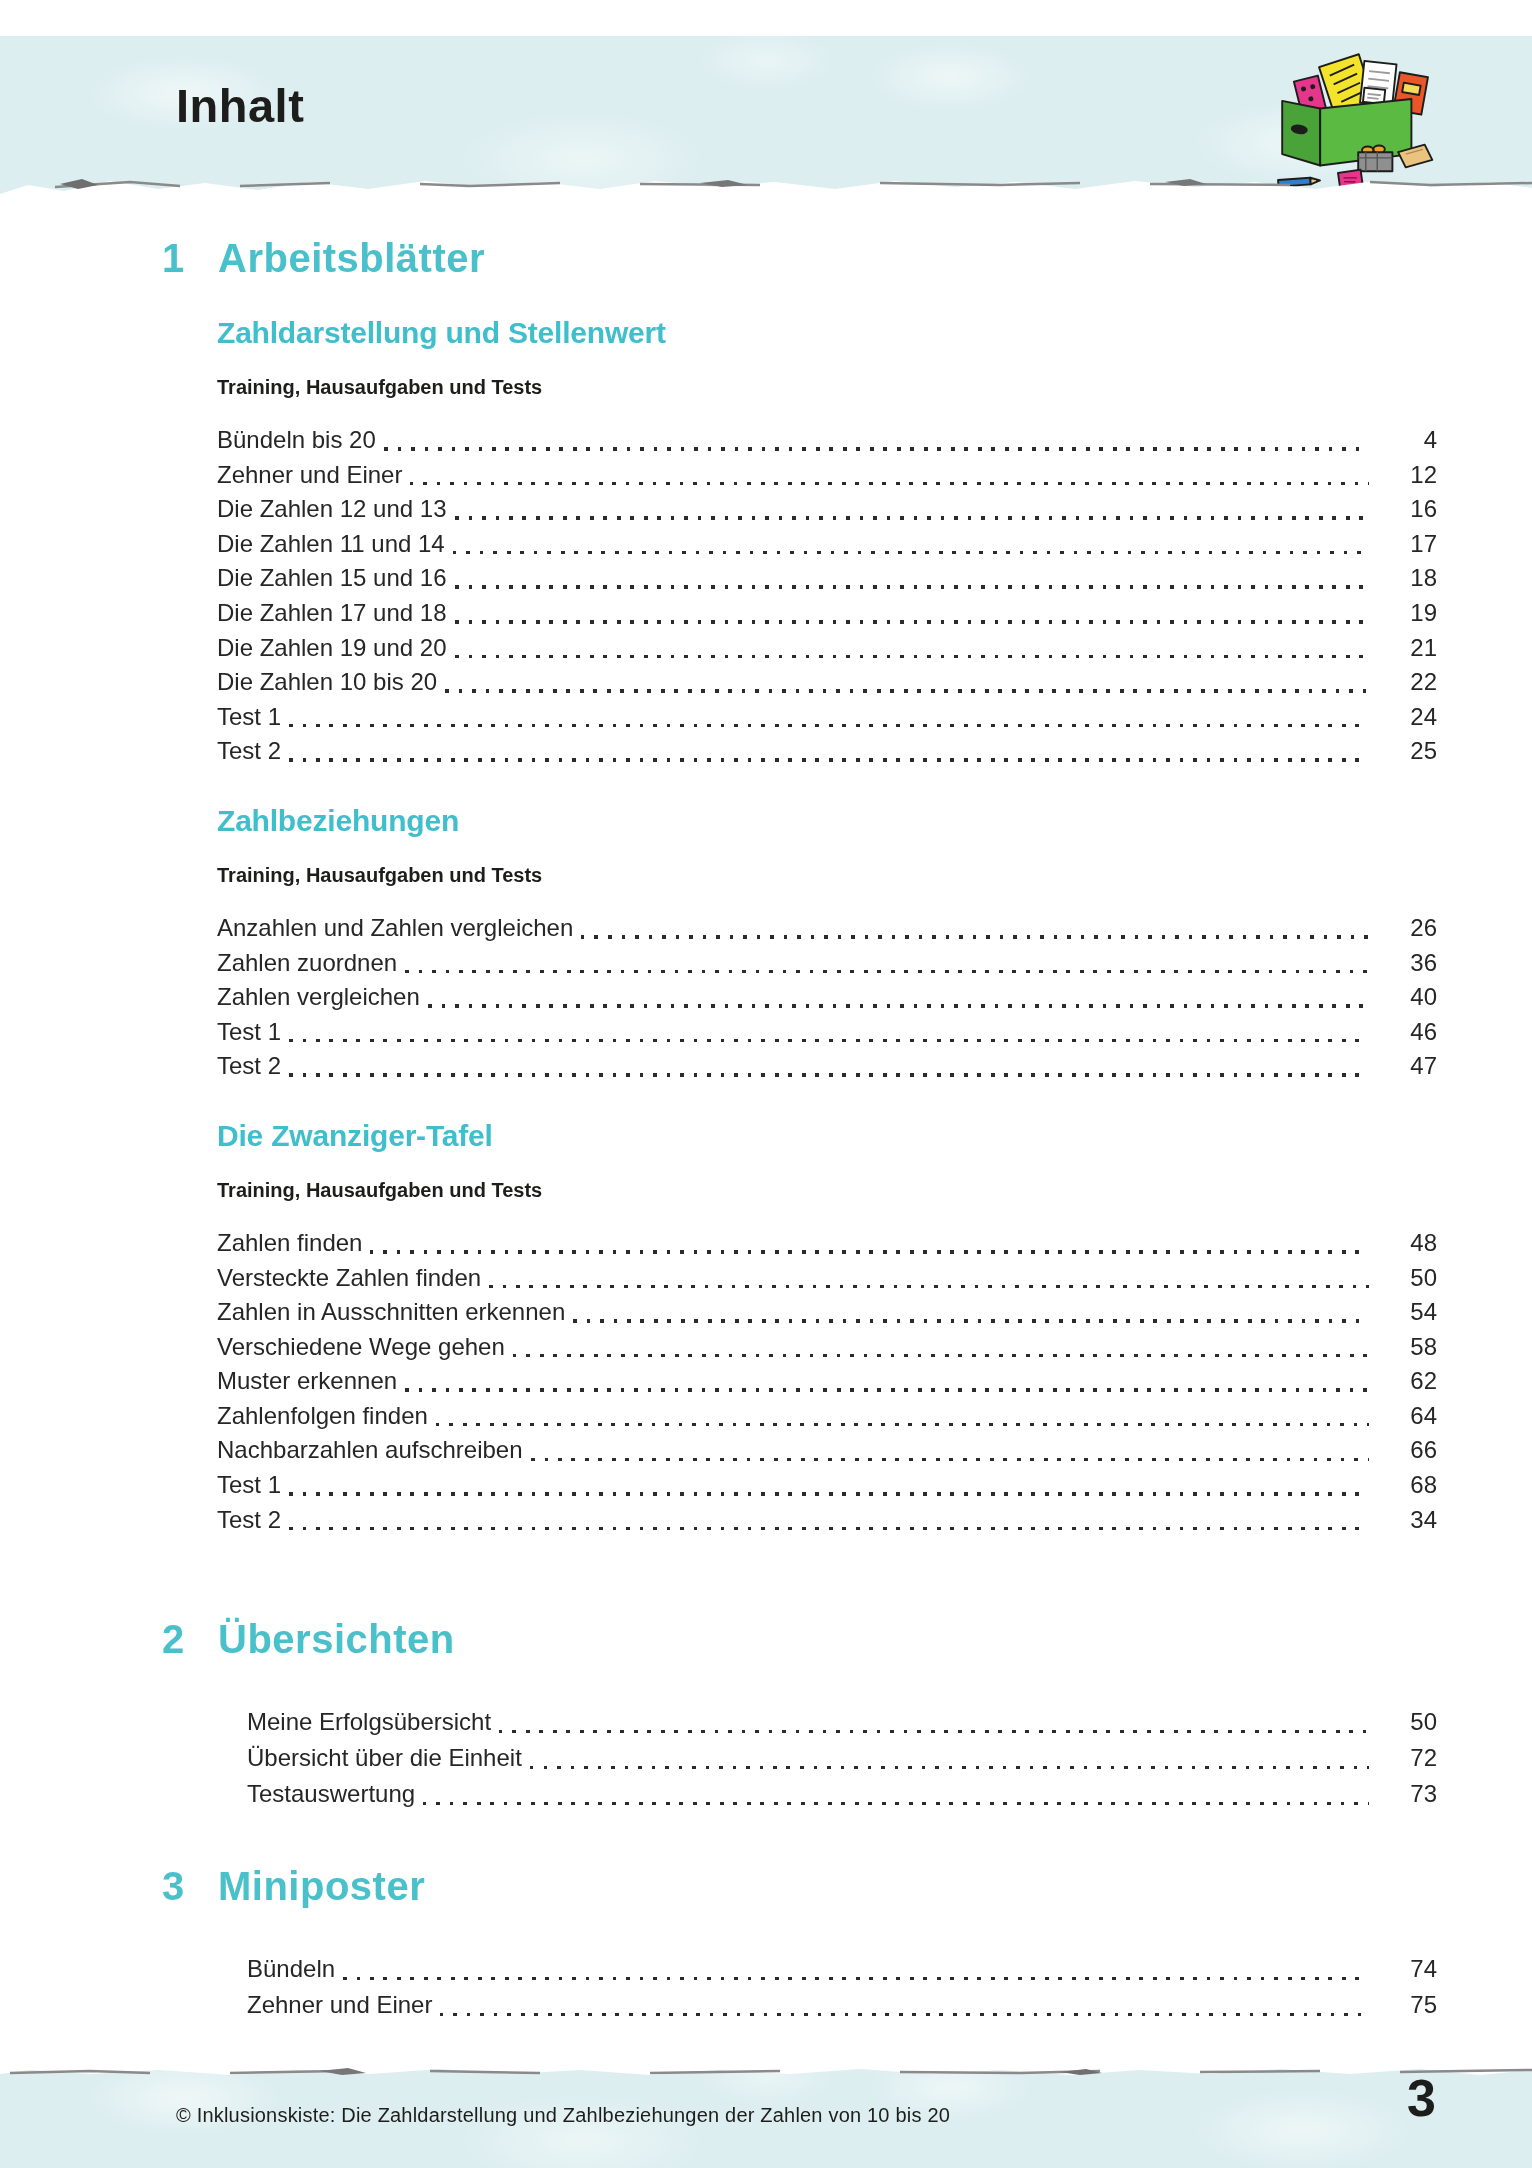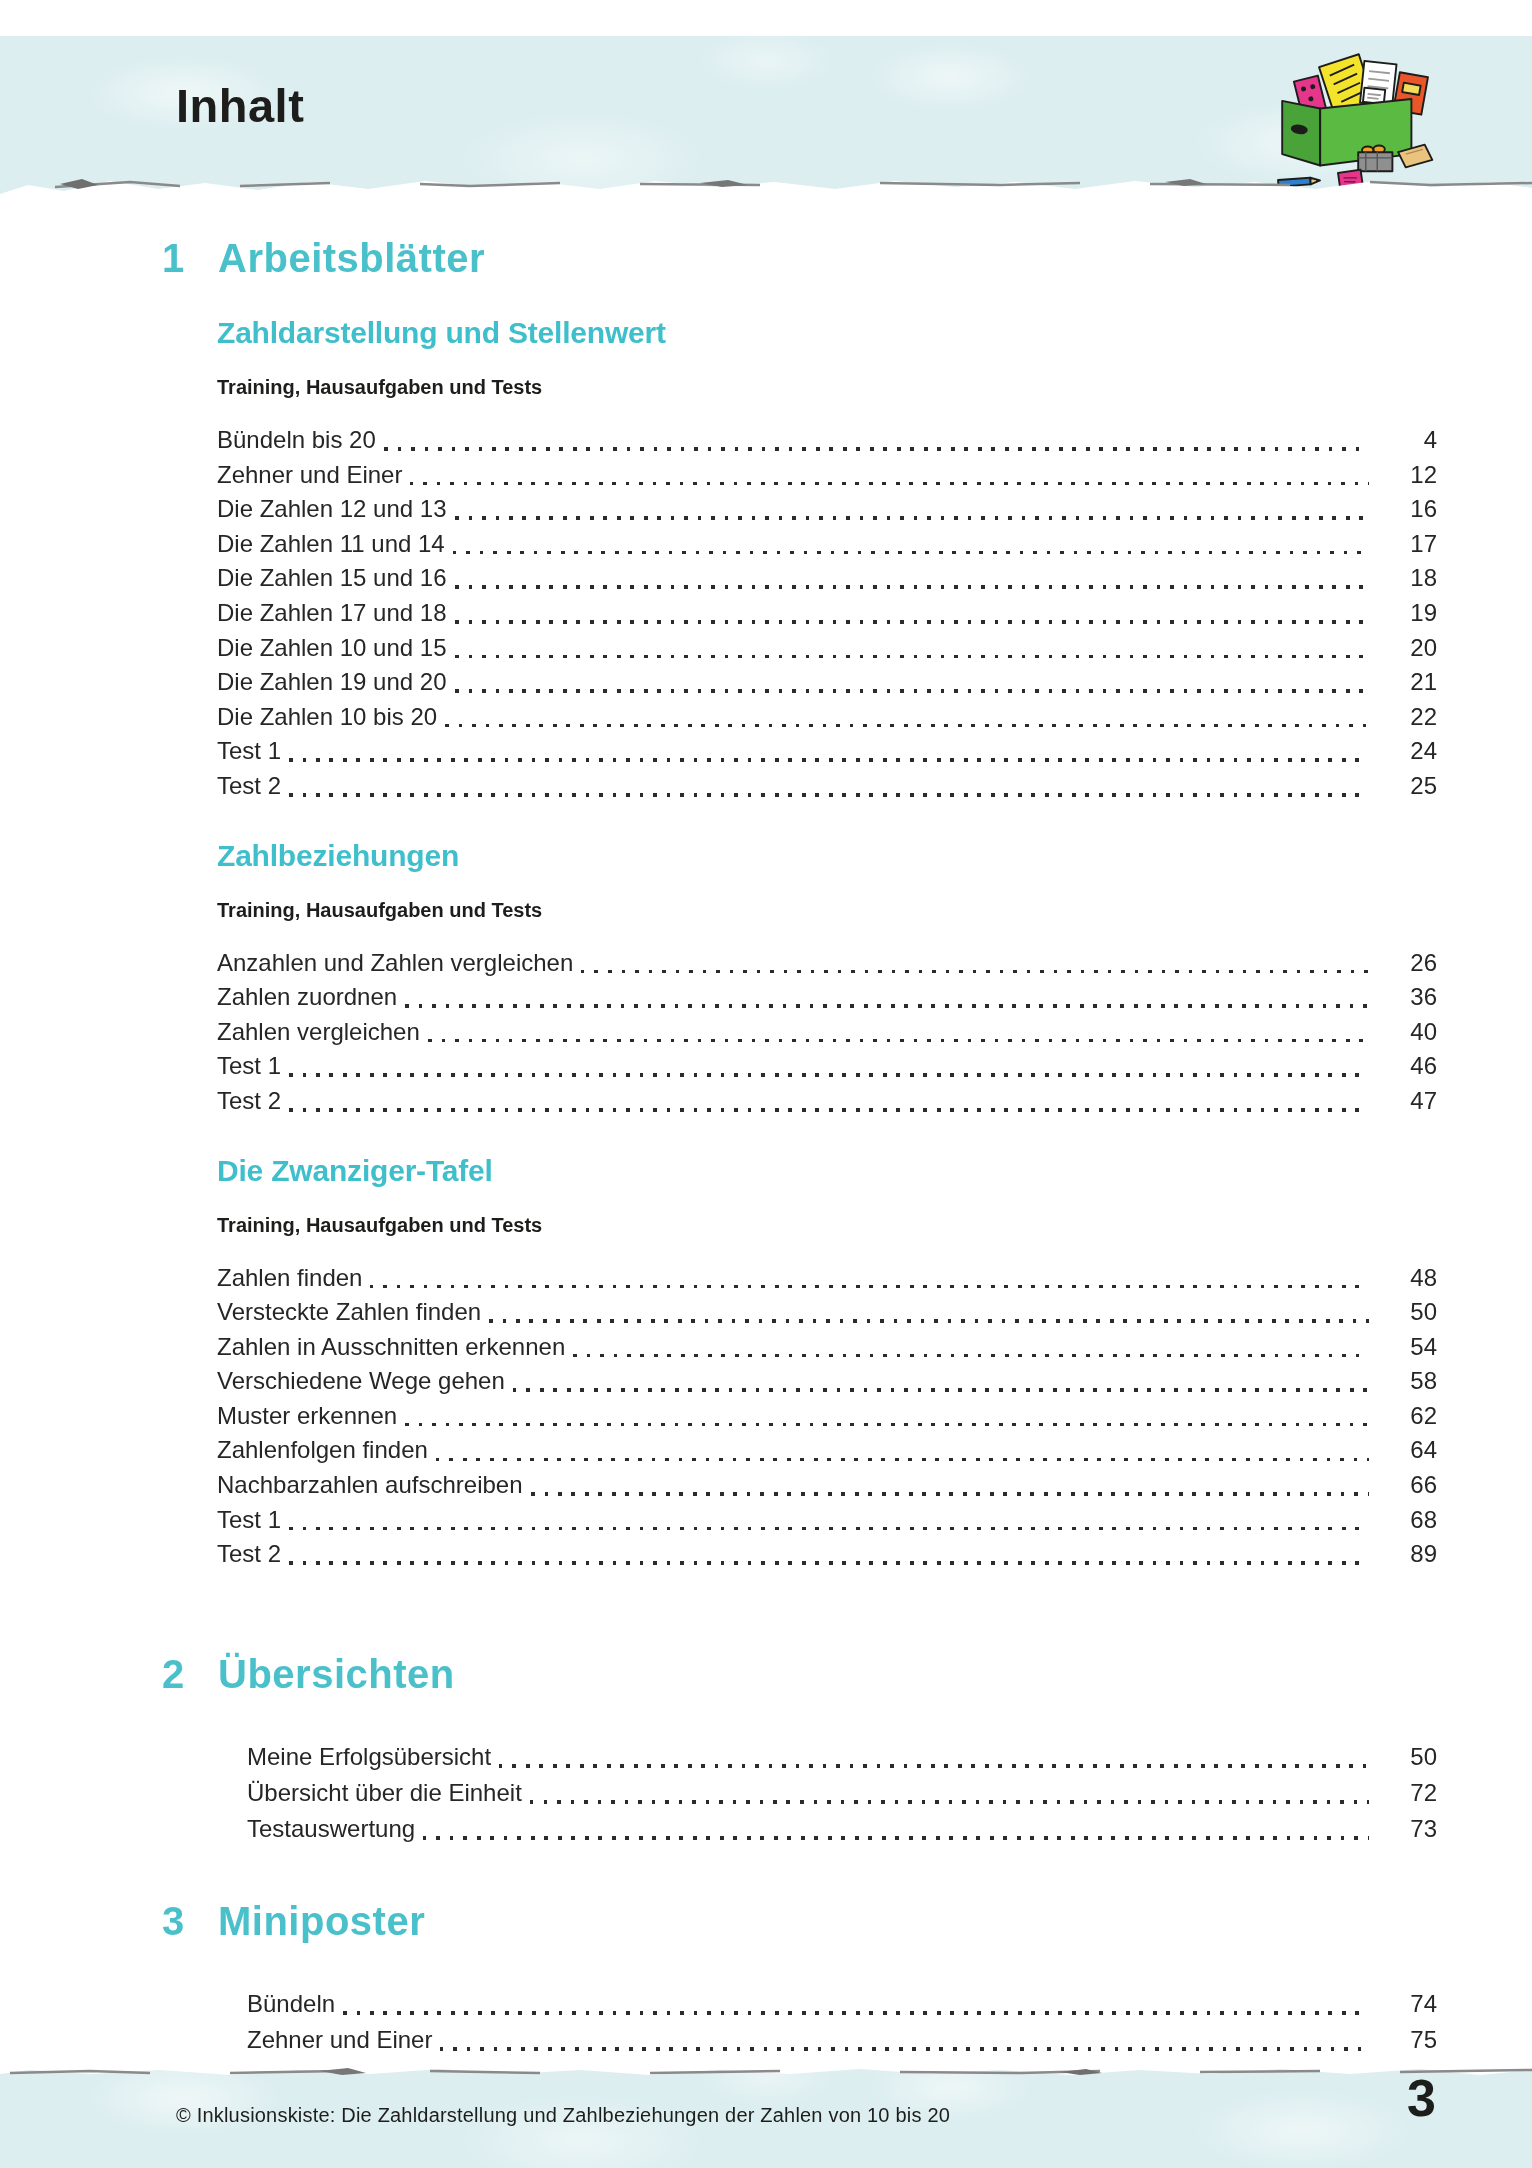--- a/index.html
+++ b/index.html
@@ -205,25 +205,20 @@
     <span class="toc-dots"></span>
     <span class="toc-page">18</span>
   </div>
 
   <div class="toc-row">
     <span class="toc-label">Die Zahlen 17 und 18</span>
     <span class="toc-dots"></span>
     <span class="toc-page">19</span>
   </div>
 
-  <div class="toc-row">
-    <span class="toc-label">Die Zahlen 10 und 15</span>
-    <span class="toc-dots"></span>
-    <span class="toc-page">20</span>
-  </div>
 
   <div class="toc-row">
     <span class="toc-label">Die Zahlen 19 und 20</span>
     <span class="toc-dots"></span>
     <span class="toc-page">21</span>
   </div>
 
   <div class="toc-row">
     <span class="toc-label">Die Zahlen 10 bis 20</span>
     <span class="toc-dots"></span>
@@ -328,21 +323,21 @@
 
   <div class="toc-row">
     <span class="toc-label">Test 1</span>
     <span class="toc-dots"></span>
     <span class="toc-page">68</span>
   </div>
 
   <div class="toc-row">
     <span class="toc-label">Test 2</span>
     <span class="toc-dots"></span>
-    <span class="toc-page">89</span>
+    <span class="toc-page">34</span>
   </div>
 </div>
   </div>
 </div>
   </section>
 
   <section class="toc-section">
     <div class="section-heading">
       <span class="section-number">2</span>
       <span class="section-title">Übersichten</span>

